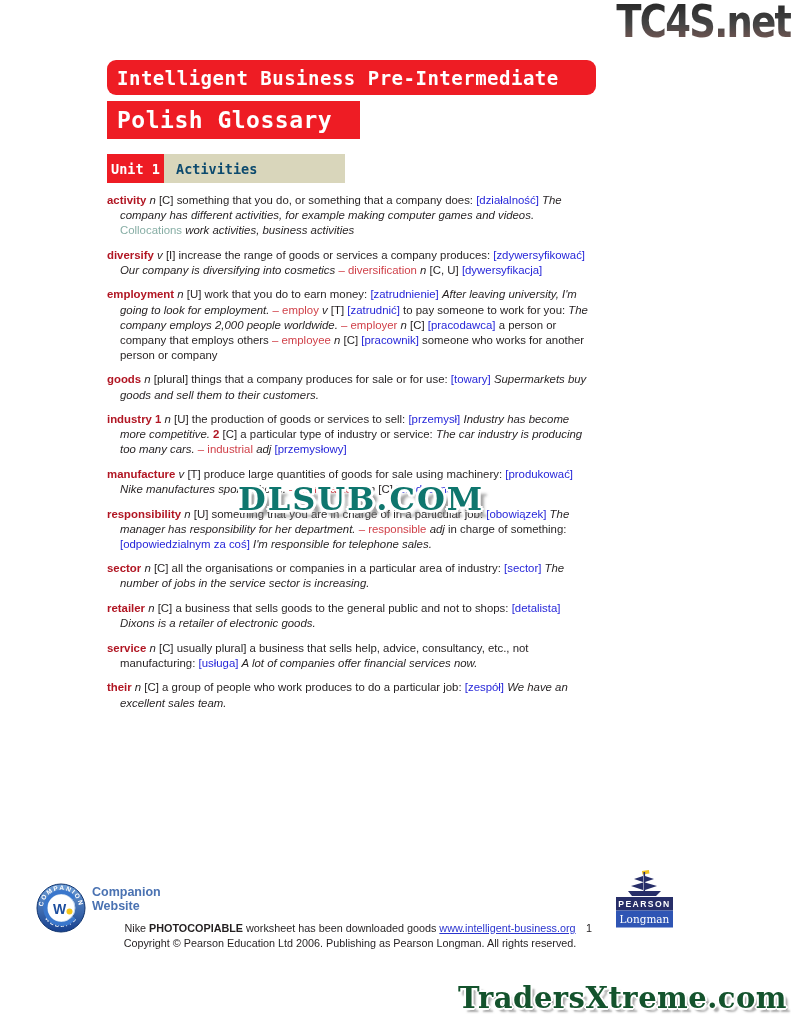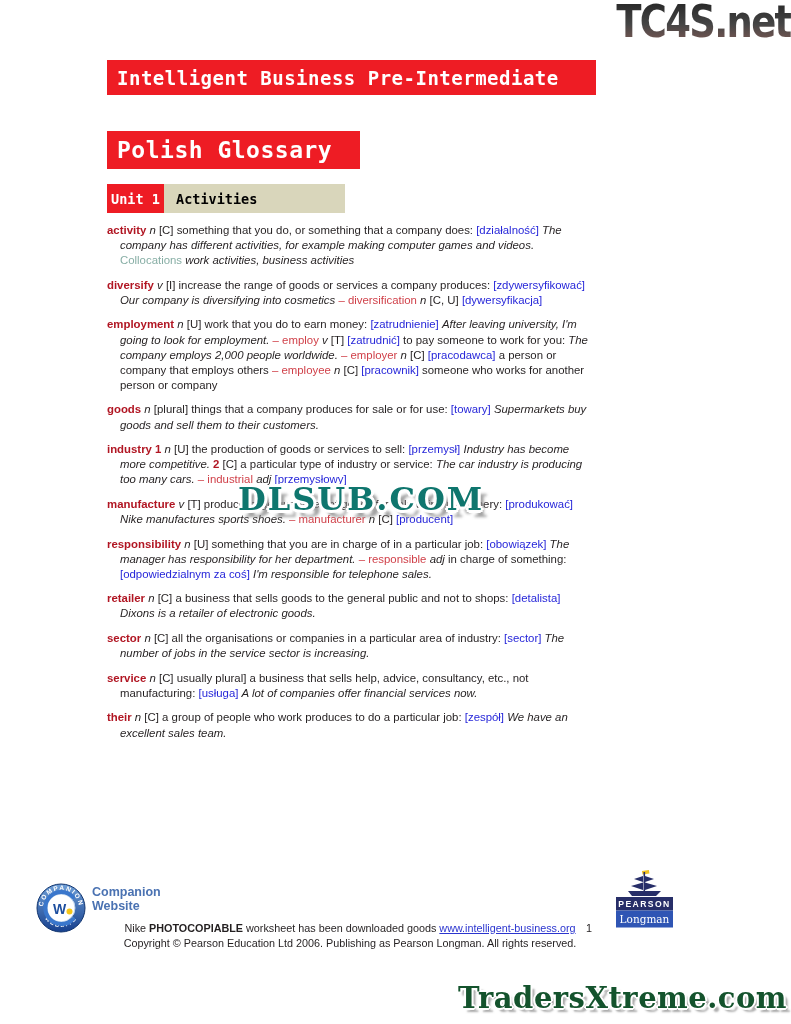--- a/index.html
+++ b/index.html
@@ -11,29 +11,29 @@
         font-weight:bold;font-size:44px;letter-spacing:-2px;line-height:1;
         transform:scaleX(0.84);transform-origin:100% 0;
         background:linear-gradient(180deg,#2b2b2b 10%,#454545 55%,#7d5a55 100%);
         -webkit-background-clip:text;background-clip:text;color:transparent;
         -webkit-text-fill-color:transparent;}
 
   .main-col{position:absolute;left:107px;top:60px;width:489px;}
 
   .banner1{background:#ee1c24;color:#fff;height:35px;display:flex;align-items:center;
            padding-left:10px;font-family:"DejaVu Sans Mono",monospace;font-weight:bold;
-           font-size:19px;letter-spacing:0.5px;margin-bottom:36px;}
+           font-size:19px;letter-spacing:0.5px;margin-bottom:6px;border-radius:9px;}
   .banner2{background:#ee1c24;color:#fff;height:38px;width:243px;display:flex;align-items:center;
            padding-left:10px;font-family:"DejaVu Sans Mono",monospace;font-weight:bold;
            font-size:23px;letter-spacing:0.5px;margin-bottom:15px;}
 
   .unitbar{display:flex;height:29px;width:238px;margin-bottom:10px;
            font-family:"DejaVu Sans Mono",monospace;font-weight:bold;font-size:13.5px;}
   .unitbox{background:#ee1c24;color:#fff;width:57px;display:flex;align-items:center;justify-content:center;}
-  .unittitle{background:#d9d6bb;color:#000000;flex:1;display:flex;align-items:center;padding-left:12px;}
+  .unittitle{background:#d9d6bb;color:#0c4a6e;flex:1;display:flex;align-items:center;padding-left:12px;}
 
   .entries{font-size:11.4px;line-height:15.1px;width:489px;}
   .entry{padding-left:13px;text-indent:-13px;margin-bottom:9.5px;}
   .r-hw{color:#b11623;font-weight:bold;}
   .r-i{font-style:italic;}
   .r-pl{color:#2626d9;}
   .r-col{color:#87aea5;}
   .r-sub{color:#d04049;}
 
   
@@ -78,22 +78,22 @@
       <div class="unittitle">Activities</div>
     </div>
     <div class="entries">
         <div class="entry"><span class="r-hw">activity</span><span class="r-n"> </span><span class="r-i">n</span><span class="r-n"> [C] something that you do, or something that a company does: </span><span class="r-pl">[działalność]</span><span class="r-n"> </span><span class="r-i">The company has different activities, for example making computer games and videos.</span><span class="r-n"> </span><span class="r-col">Collocations</span><span class="r-n"> </span><span class="r-i">work activities, business activities</span></div>
         <div class="entry"><span class="r-hw">diversify</span><span class="r-n"> </span><span class="r-i">v</span><span class="r-n"> [I] increase the range of goods or services a company produces: </span><span class="r-pl">[zdywersyfikować]</span><span class="r-n"> </span><span class="r-i">Our company is diversifying into cosmetics</span><span class="r-sub"> – diversification </span><span class="r-i">n</span><span class="r-n"> [C, U] </span><span class="r-pl">[dywersyfikacja]</span></div>
         <div class="entry"><span class="r-hw">employment</span><span class="r-n"> </span><span class="r-i">n</span><span class="r-n"> [U] work that you do to earn money: </span><span class="r-pl">[zatrudnienie]</span><span class="r-n"> </span><span class="r-i">After leaving university, I'm going to look for employment.</span><span class="r-sub"> – employ </span><span class="r-i">v</span><span class="r-n"> [T] </span><span class="r-pl">[zatrudnić]</span><span class="r-n"> to pay someone to work for you: </span><span class="r-i">The company employs 2,000 people worldwide.</span><span class="r-sub"> – employer </span><span class="r-i">n</span><span class="r-n"> [C] </span><span class="r-pl">[pracodawca]</span><span class="r-n"> a person or company that employs others </span><span class="r-sub">– employee </span><span class="r-i">n</span><span class="r-n"> [C] </span><span class="r-pl">[pracownik]</span><span class="r-n"> someone who works for another person or company</span></div>
         <div class="entry"><span class="r-hw">goods</span><span class="r-n"> </span><span class="r-i">n</span><span class="r-n"> [plural] things that a company produces for sale or for use: </span><span class="r-pl">[towary]</span><span class="r-n"> </span><span class="r-i">Supermarkets buy goods and sell them to their customers.</span></div>
         <div class="entry"><span class="r-hw">industry 1</span><span class="r-n"> </span><span class="r-i">n</span><span class="r-n"> [U] the production of goods or services to sell: </span><span class="r-pl">[przemysł]</span><span class="r-n"> </span><span class="r-i">Industry has become more competitive.</span><span class="r-n"> </span><span class="r-hw">2</span><span class="r-n"> [C] a particular type of industry or service: </span><span class="r-i">The car industry is producing too many cars.</span><span class="r-sub"> – industrial </span><span class="r-i">adj</span><span class="r-n"> </span><span class="r-pl">[przemysłowy]</span></div>
         <div class="entry"><span class="r-hw">manufacture</span><span class="r-n"> </span><span class="r-i">v</span><span class="r-n"> [T] produce large quantities of goods for sale using machinery: </span><span class="r-pl">[produkować]</span><span class="r-n"> </span><span class="r-i">Nike manufactures sports shoes.</span><span class="r-sub"> – manufacturer </span><span class="r-i">n</span><span class="r-n"> [C] </span><span class="r-pl">[producent]</span></div>
         <div class="entry"><span class="r-hw">responsibility</span><span class="r-n"> </span><span class="r-i">n</span><span class="r-n"> [U] something that you are in charge of in a particular job: </span><span class="r-pl">[obowiązek]</span><span class="r-n"> </span><span class="r-i">The manager has responsibility for her department.</span><span class="r-sub"> – responsible </span><span class="r-i">adj</span><span class="r-n"> in charge of something: </span><span class="r-pl">[odpowiedzialnym za coś]</span><span class="r-n"> </span><span class="r-i">I'm responsible for telephone sales.</span></div>
+        <div class="entry"><span class="r-hw">sector</span><span class="r-n"> </span><span class="r-i">n</span><span class="r-n"> [C] all the organisations or companies in a particular area of industry: </span><span class="r-pl">[sector]</span><span class="r-n"> </span><span class="r-i">The number of jobs in the service sector is increasing.</span></div>
         <div class="entry"><span class="r-hw">retailer</span><span class="r-n"> </span><span class="r-i">n</span><span class="r-n"> [C] a business that sells goods to the general public and not to shops: </span><span class="r-pl">[detalista]</span><span class="r-n"> </span><span class="r-i">Dixons is a retailer of electronic goods.</span></div>
-        <div class="entry"><span class="r-hw">sector</span><span class="r-n"> </span><span class="r-i">n</span><span class="r-n"> [C] all the organisations or companies in a particular area of industry: </span><span class="r-pl">[sector]</span><span class="r-n"> </span><span class="r-i">The number of jobs in the service sector is increasing.</span></div>
         <div class="entry"><span class="r-hw">service</span><span class="r-n"> </span><span class="r-i">n</span><span class="r-n"> [C] usually plural] a business that sells help, advice, consultancy, etc., not manufacturing: </span><span class="r-pl">[usługa]</span><span class="r-n"> </span><span class="r-i">A lot of companies offer financial services now.</span></div>
         <div class="entry"><span class="r-hw">their</span><span class="r-n"> </span><span class="r-i">n</span><span class="r-n"> [C] a group of people who work produces to do a particular job: </span><span class="r-pl">[zespół]</span><span class="r-n"> </span><span class="r-i">We have an excellent sales team.</span></div>
       </div>
   </div>
 
   <div class="wm-dlsub">DLSUB.COM</div>
 
   <div class="companion">
     <svg width="50" height="52" viewBox="0 0 50 52">
       <defs>

